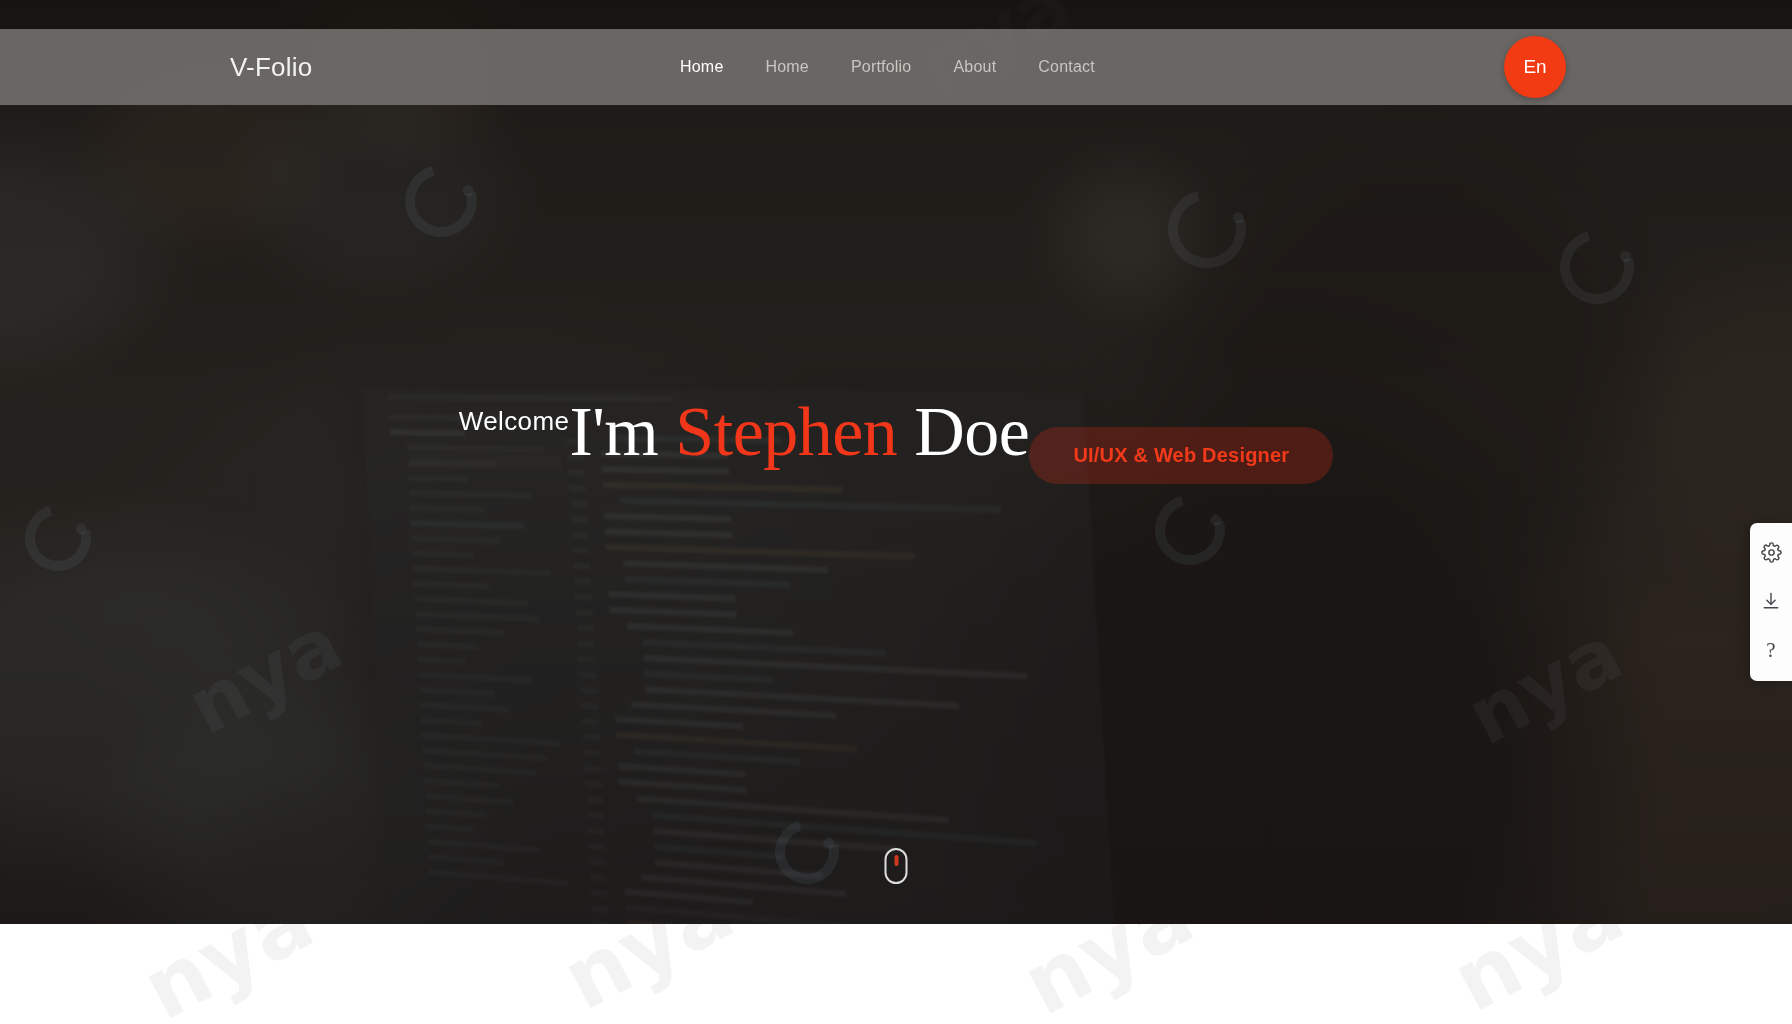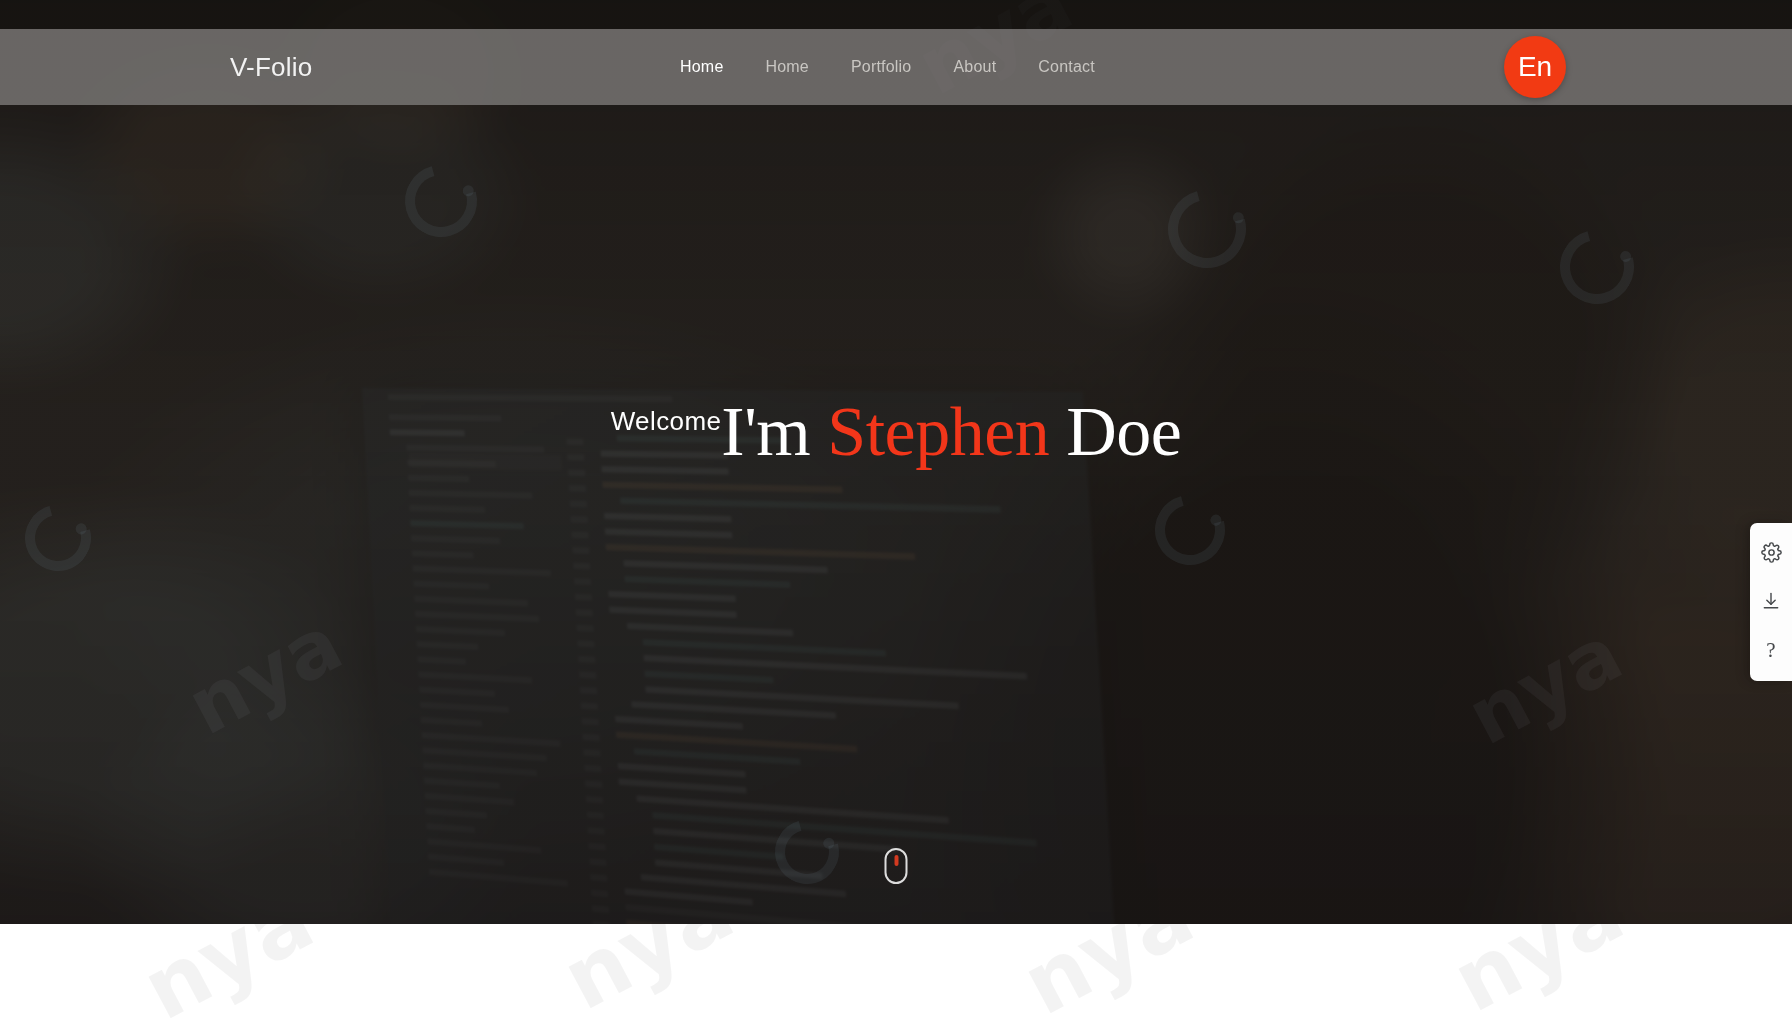--- a/index.html
+++ b/index.html
@@ -136,21 +136,21 @@
   .navlink {
     font-size:16px; color:#c9c6c2; letter-spacing:.2px; cursor:pointer;
     font-family:"Liberation Sans", sans-serif;
   }
   .navlink.active { color:#ffffff; }
   .lang-btn {
     position:absolute; right:226px;
     width:62px; height:62px; border-radius:50%;
     background:#f23a13;
     display:flex; align-items:center; justify-content:center;
-    color:#fff; font-size:28px; cursor:pointer;
+    color:#fff; font-size:19px; cursor:pointer;
     box-shadow:0 2px 6px rgba(0,0,0,.25);
     font-family:"Liberation Sans", sans-serif;
   }
 
   
   .hero-content {
     position:absolute; left:0; top:0; width:1792px; height:924px;
     display:flex; flex-direction:row; align-items:center; justify-content:center;
     padding-bottom:60px;
   }
@@ -330,20 +330,21 @@
     <div class="wm-ring" style="left:775px;  top:820px; width:64px;  height:64px;"></div>
     <div class="wm-text-hero" style="left:185px; top:630px;">nya</div>
     <div class="wm-text-hero" style="left:915px; top:-10px;">nya</div>
     <div class="wm-text-hero" style="left:1465px; top:640px;">nya</div>
 
     <div class="hero-content">
       <div class="welcome">Welcome</div>
       <div class="headline">
         <span>I'm </span><span class="accent">Stephen</span><span> Doe</span>
       </div>
+      <button class="role-btn">UI/UX &amp; Web Designer</button>
     </div>
 
     <div class="scroll-mouse">
       <div class="wheel"></div>
     </div>
 
     <div class="topstrip"></div>
 
     <div class="navbar">
       <div class="brand">V-Folio</div>

